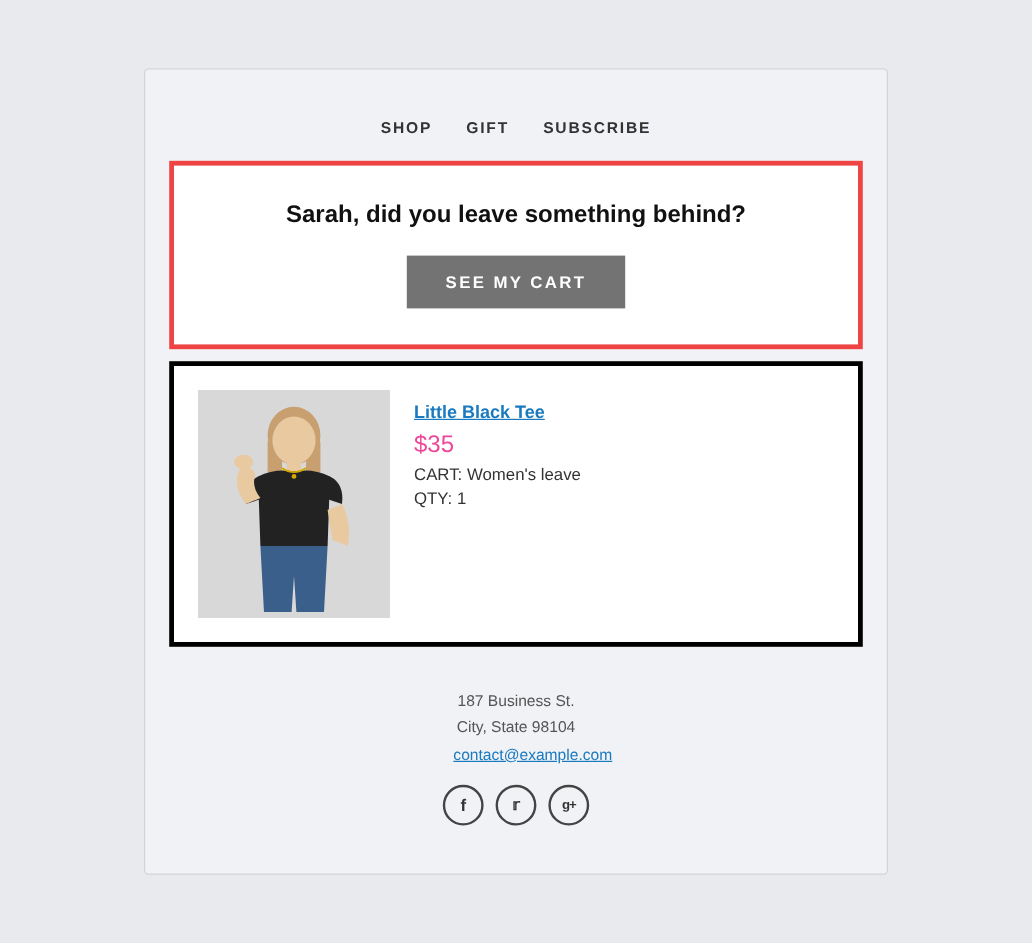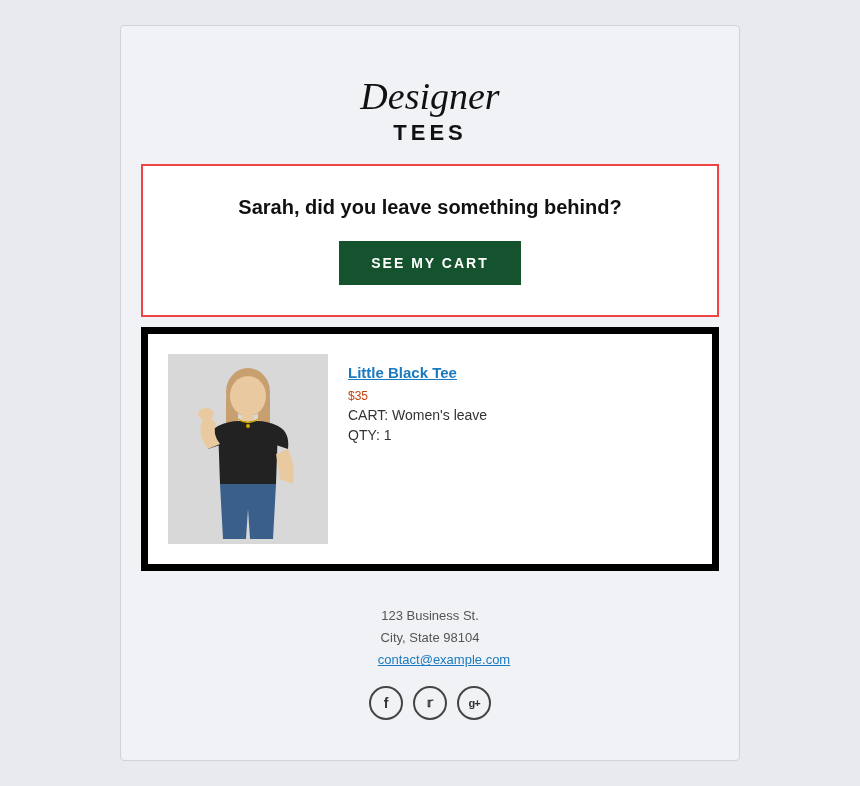--- a/index.html
+++ b/index.html
@@ -65,51 +65,51 @@
       font-size: 13px;
       font-weight: 600;
       letter-spacing: 1.5px;
       margin: 0 12px;
       text-transform: uppercase;
     }
 
     
     .hero-card {
       background: #fff;
-      border: 2px solid #ef4444;
+      border: 4px solid #ef4444;
       padding: 30px 23px;
       text-align: center;
       margin-bottom: 10px;
     }
 
     .hero-headline {
       font-size: 20px;
       font-weight: 700;
       color: #111;
       margin-bottom: 22px;
     }
 
     .cta-button {
       display: inline-block;
-      background: #14532d;
+      background: #737373;
       color: #fff;
       font-size: 14px;
       font-weight: 700;
       letter-spacing: 2px;
       padding: 14px 32px;
       text-decoration: none;
       cursor: pointer;
       border: none;
       text-transform: uppercase;
     }
 
     
     .product-card {
       background: #fff;
-      border: 7px solid #000000;
+      border: 4px solid #000000;
       padding: 20px;
       display: flex;
       gap: 20px;
       align-items: flex-start;
       margin-bottom: 10px;
     }
 
     .product-image-area {
       width: 160px;
       min-width: 160px;
@@ -136,22 +136,22 @@
       color: #1a7abf;
       font-size: 15px;
       font-weight: 600;
       text-decoration: underline;
       cursor: pointer;
       display: block;
       margin-bottom: 8px;
     }
 
     .product-price {
-      font-size: 12px;
-      color: #c2410c;
+      font-size: 20px;
+      color: #ec4899;
       margin-bottom: 4px;
     }
 
     .product-size {
       font-size: 14px;
       color: #333;
       margin-bottom: 4px;
     }
 
     .product-qty {
@@ -205,25 +205,26 @@
       font-style: italic;
       font-size: 38px;
     }
   </style>
 </head>
 <body>
 
 <div class="email-wrapper">
   <div class="email-body">
 
-    <div class="header">
-      <span class="script-font brand-script">Designer</span>
-      <span class="brand-sans">TEES</span>
-    </div>
-
+
+    <div class="nav">
+      <a href="#">SHOP</a>
+      <a href="#">GIFT</a>
+      <a href="#">SUBSCRIBE</a>
+    </div>
 
     <div class="hero-card">
       <div class="hero-headline">Sarah, did you leave something behind?</div>
       <button class="cta-button">SEE MY CART</button>
     </div>
 
     <div class="product-card">
       <div class="product-image-area">
 
         <svg viewBox="0 0 160 190" xmlns="http://www.w3.org/2000/svg">
@@ -266,21 +267,21 @@
         </div>
         <div class="product-qty">
           <span>QTY:</span>
           <span>1</span>
         </div>
       </div>
     </div>
 
     <div class="footer">
       <div class="footer-company">
-        <div>123 Business St.</div>
+        <div>187 Business St.</div>
         <div>City, State 98104</div>
         <a class="footer-email" href="#">contact@example.com</a>
       </div>
 
       <div class="social-icons">
         <a class="social-icon" href="#">
           <span>f</span>
         </a>
         <a class="social-icon" href="#">
           <span style="font-size:13px;">𝕣</span>

